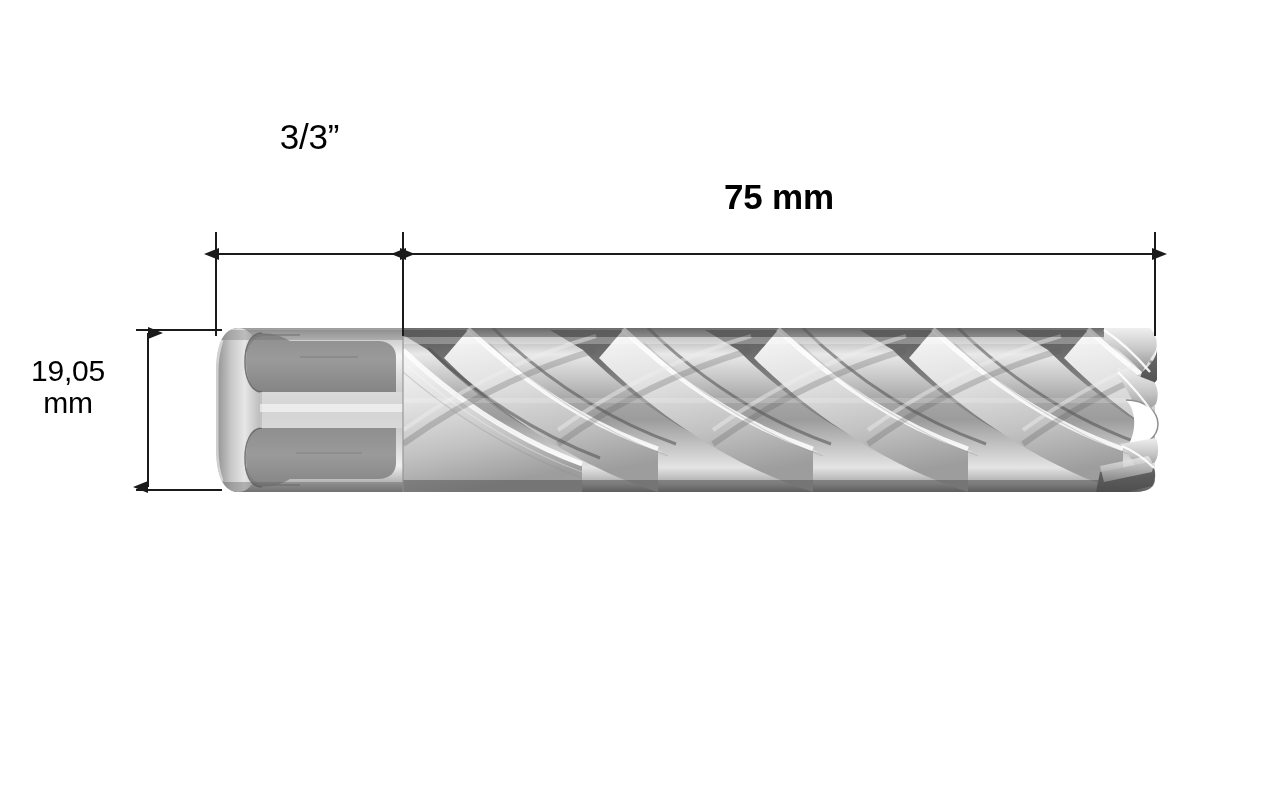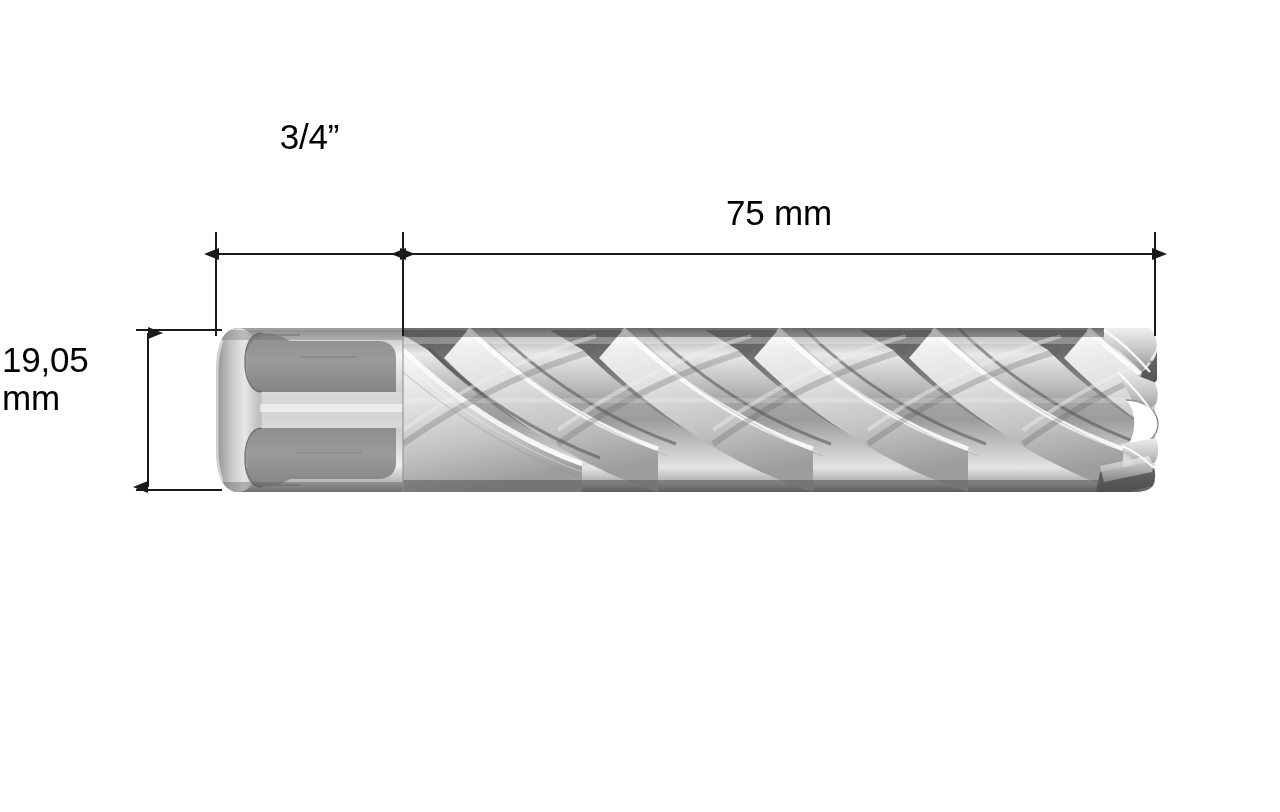--- a/index.html
+++ b/index.html
@@ -20,26 +20,26 @@
     font-weight:400;
     white-space:nowrap;
     line-height:1.08;
     letter-spacing:-0.2px;
   }
   #label-weldon{
     left:216px; top:118px; width:187px;
     text-align:center; font-size:35px;
   }
   #label-length{
-    left:403px; top:194px; width:752px;
-    text-align:center; font-size:35px;
+    left:403px; top:178px; width:752px;
+    text-align:center; font-size:35px;font-weight:bold;
   }
   #label-diameter{
-    left:2px; top:341px; width:132px;
-    text-align:left; font-size:35px;
+    left:2px; top:355px; width:132px;
+    text-align:center; font-size:30px;
   }
   .lbl-line{display:block;}
 </style>
 </head>
 <body>
 
 <div id="stage">
 
   <svg id="drawing" width="1280" height="812" viewBox="0 0 1280 812">
     <defs>
@@ -327,21 +327,21 @@
       <line x1="406" y1="254" x2="1152" y2="254" stroke-width="1.6" marker-start="url(#arrowStart)" marker-end="url(#arrowEnd)"></line>
 
       <line x1="136" y1="330" x2="222" y2="330" stroke-width="1.6"></line>
       <line x1="136" y1="490" x2="222" y2="490" stroke-width="1.6"></line>
 
       <line x1="148" y1="333" x2="148" y2="487" stroke-width="1.6" marker-start="url(#arrowUp)" marker-end="url(#arrowDown)"></line>
     </g>
   </svg>
 
   <div class="dimtext" id="label-weldon">
-    <span class="lbl-line">3/4”</span>
+    <span class="lbl-line">3/3”</span>
   </div>
 
   <div class="dimtext" id="label-length">75 mm</div>
 
   <div class="dimtext" id="label-diameter">
     <span class="lbl-line">19,05</span>
     <span class="lbl-line">mm</span>
   </div>
 
 </div>

